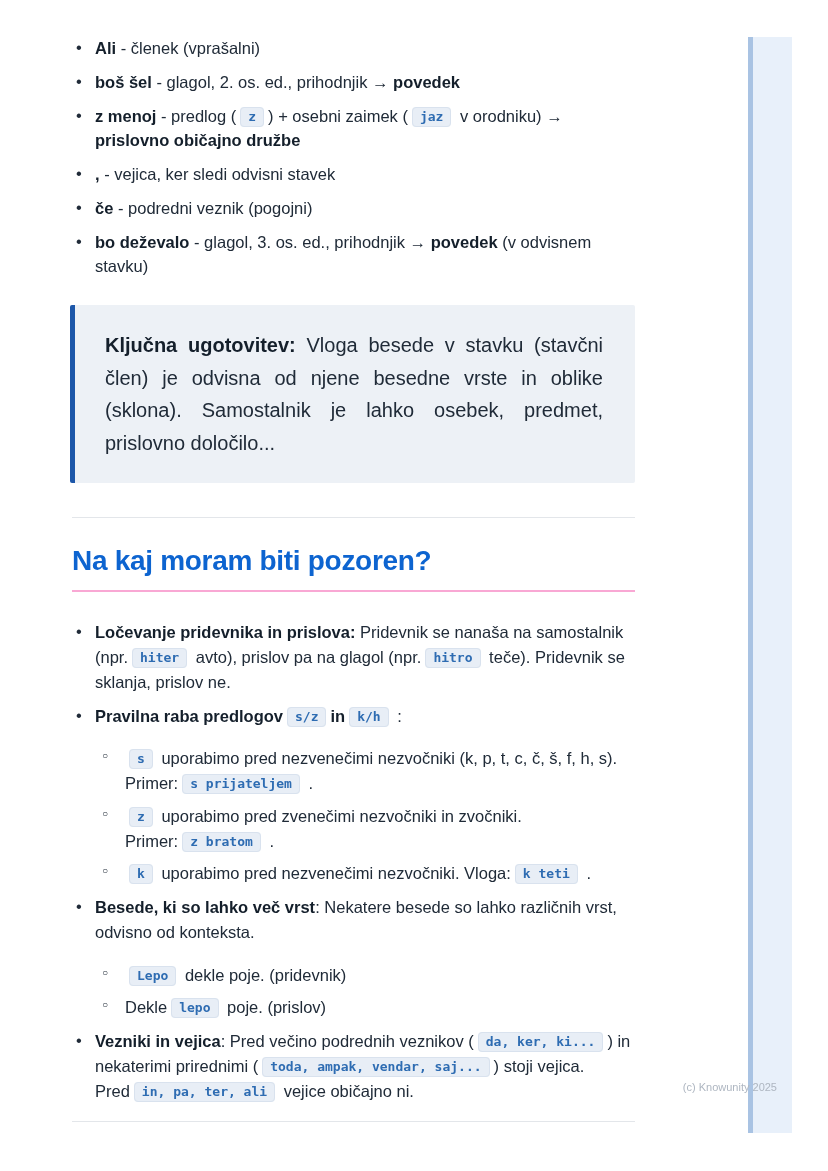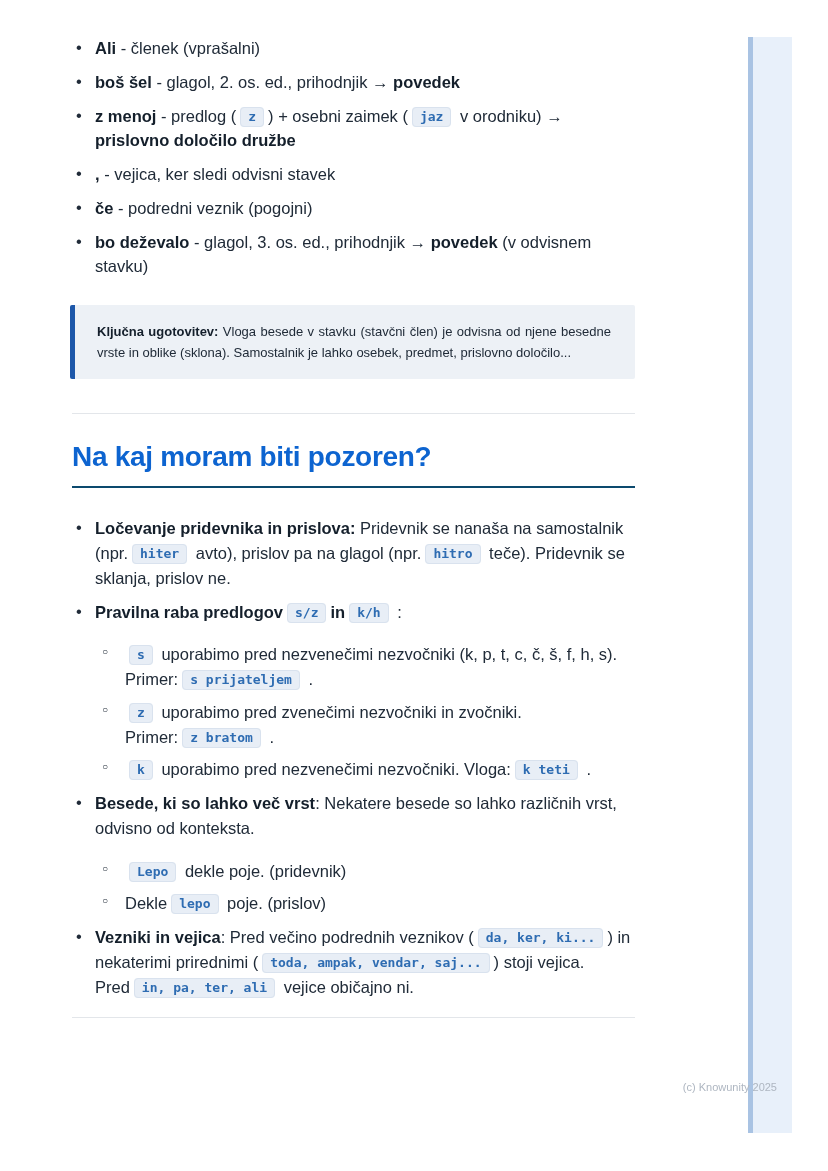--- a/index.html
+++ b/index.html
@@ -64,36 +64,36 @@
     position:relative; top:-1px;
   }
   .callout {
     margin:26px 0 0 -2px;
     background:#edf1f6;
     border-left:5px solid #1d57a9;
     border-radius:2px;
     padding:16px 24px 16px 22px;
   }
   .callout-text {
-    margin:0;
-    font-size:13px;
+    margin:8px;
+    font-size:20px;
     line-height:1.63;
     color:#202b38;
     text-align:justify;
   }
   hr.rule {
     border:none;
     border-top:1px solid #e3e6ea;
     margin:34px 0 0 0;
   }
   hr.rule.bottom { margin-top:18px; }
   h2.heading {
     margin:27px 0 28px 0;
     padding-bottom:13px;
-    border-bottom:2px solid #0c4a6e;
+    border-bottom:2px solid #f9a8d4;
     font-size:28px;
     font-weight:700;
     letter-spacing:-0.3px;
     color:#0d64d0;
   }
   .side-strip {
     position:absolute;
     left:748px; top:37px;
     width:44px; height:1096px;
     background:#e8f0fa;
@@ -113,21 +113,21 @@
 </style>
 </head>
 <body>
 
 <div class="page">
   <div class="content">
 
     <ul class="toplist" id="list1">
         <li><strong>Ali</strong><span> - členek (vprašalni)</span></li>
         <li><strong>boš šel</strong><span> - glagol, 2. os. ed., prihodnjik → </span><strong>povedek</strong></li>
-        <li><strong>z menoj</strong><span> - predlog (</span><code class="badge">z</code><span>) + osebni zaimek (</span><code class="badge">jaz</code><span> v orodniku) → </span><strong>prislovno določilo družbe</strong></li>
+        <li><strong>z menoj</strong><span> - predlog (</span><code class="badge">z</code><span>) + osebni zaimek (</span><code class="badge">jaz</code><span> v orodniku) → </span><strong>prislovno običajno družbe</strong></li>
         <li><strong>,</strong><span> - vejica, ker sledi odvisni stavek</span></li>
         <li><strong>če</strong><span> - podredni veznik (pogojni)</span></li>
         <li><strong>bo deževalo</strong><span> - glagol, 3. os. ed., prihodnjik → </span><strong>povedek</strong><span> (v odvisnem stavku)</span></li>
       </ul>
 
     <div class="callout">
       <p class="callout-text" id="callout-text"><strong>Ključna ugotovitev:</strong><span> Vloga besede v stavku (stavčni člen) je odvisna od njene besedne vrste in oblike (sklona). Samostalnik je lahko osebek, predmet, prislovno določilo...</span></p>
     </div>
 
     <hr class="rule">

